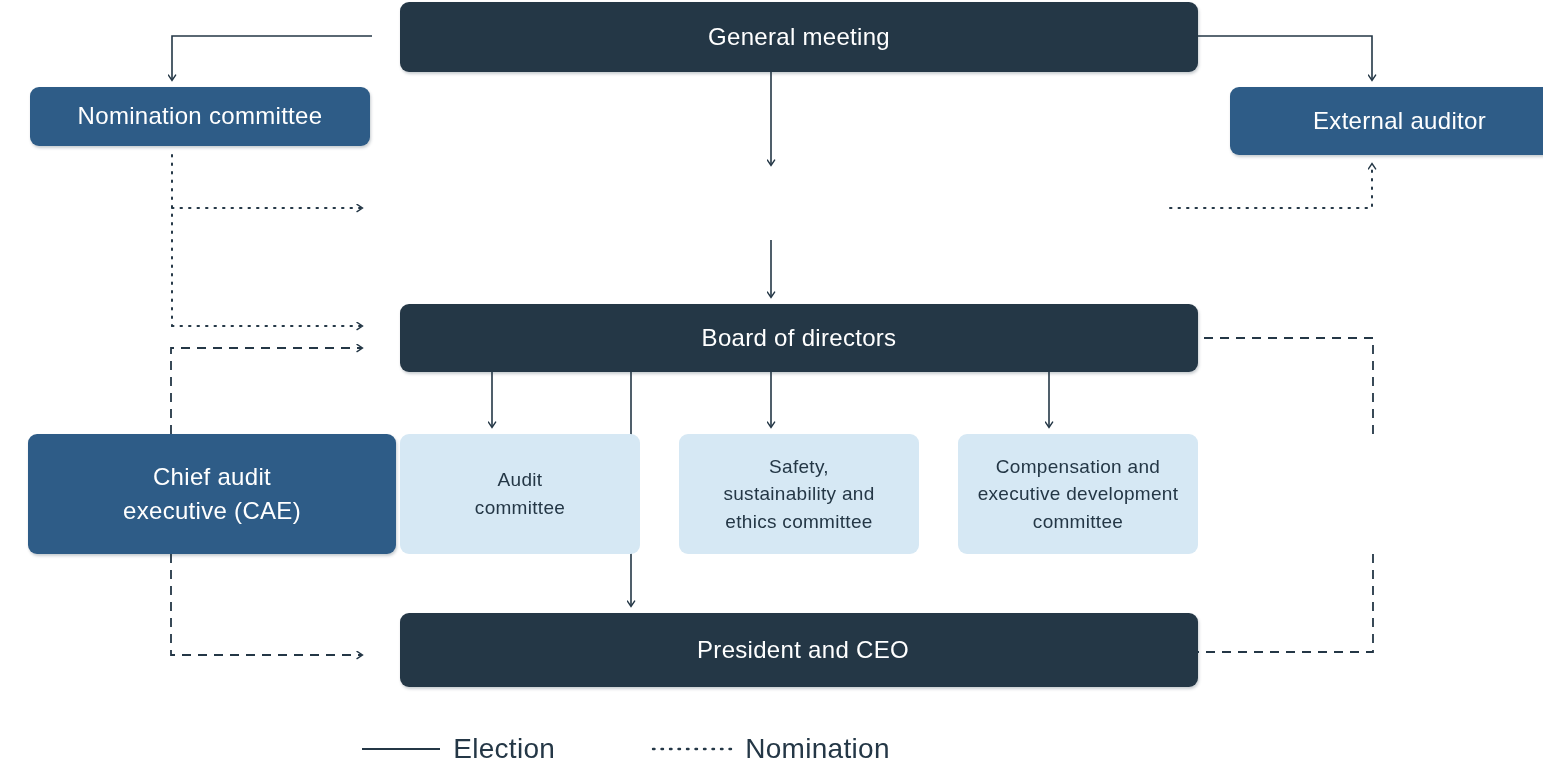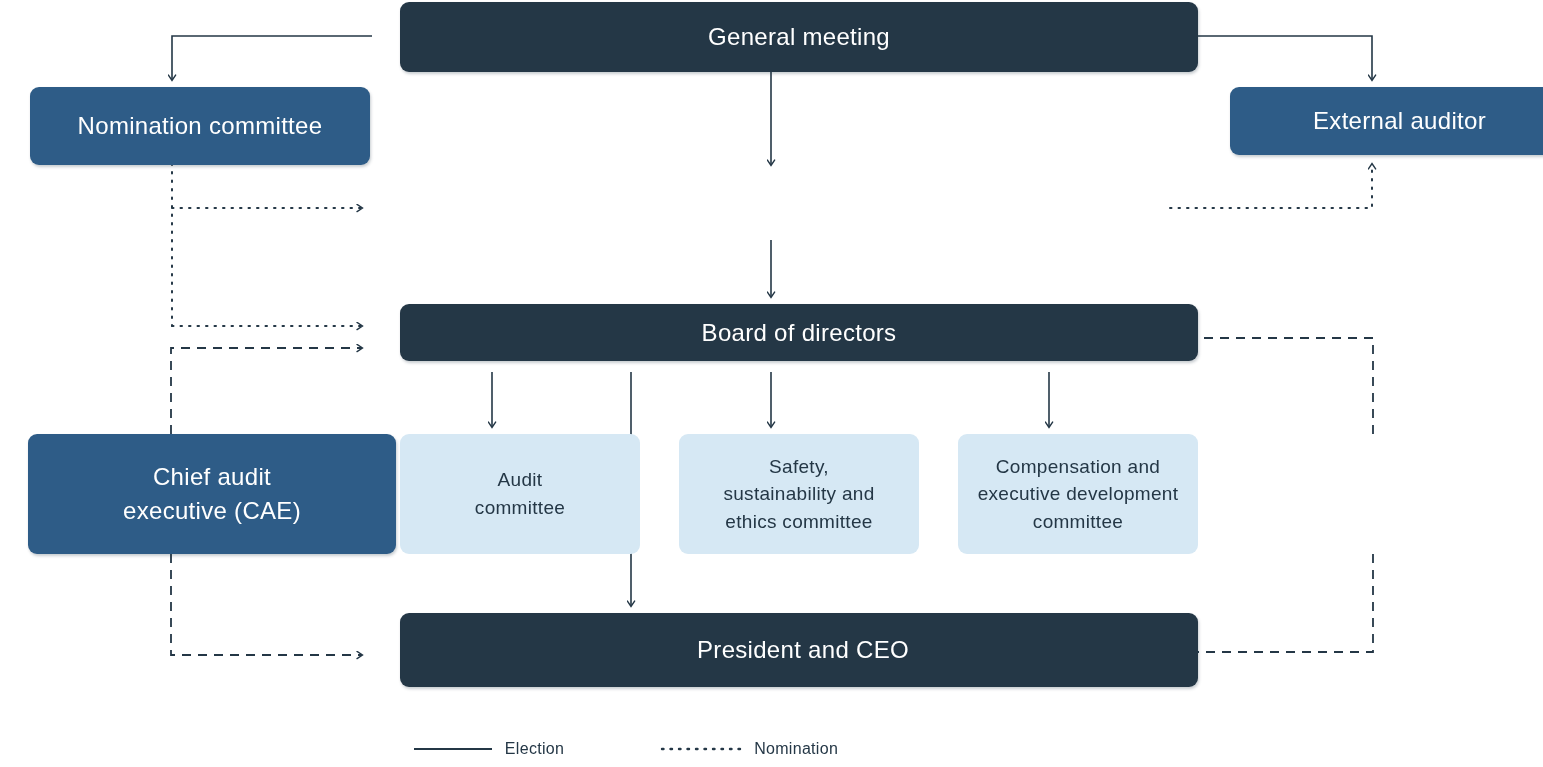--- a/index.html
+++ b/index.html
@@ -53,36 +53,36 @@
   }
   .node-light{
     background:var(--light-blue,#d6e8f4);
     color:var(--dark-navy,#243746);
     font-size:19px;
     line-height:1.45;
   }
 
   
   .n-general      {left:372px; top:2px;   width:798px; height:70px;}
-  .n-nomination   {left:2px;   top:87px;  width:340px; height:78px;}
+  .n-nomination   {left:2px;   top:87px;  width:340px; height:59px;}
   .n-extauditor   {left:1202px;top:87px;  width:339px; height:68px;}
   .n-assembly     {left:372px; top:172px; width:798px; height:68px;}
-  .n-board        {left:372px; top:304px; width:798px; height:57px;}
+  .n-board        {left:372px; top:304px; width:798px; height:68px;}
   .n-cae          {left:0px;   top:434px; width:368px; height:120px;}
   .n-audit        {left:372px; top:434px; width:240px; height:120px;}
   .n-safety       {left:651px; top:434px; width:240px; height:120px;}
   .n-compensation {left:930px; top:434px; width:240px; height:120px;}
   .n-ceco         {left:1202px;top:434px; width:341px; height:120px;}
   .n-ceo          {left:372px; top:613px; width:798px; height:74px;padding-left:8px;}
 
   .legend{
     position:absolute;left:0;top:731px;width:1251px;height:36px;
     display:flex;align-items:center;justify-content:center;gap:96px;
     color:var(--dark-navy,#243746);
-    font-size:16px;letter-spacing:0.3px;text-align:right;
+    font-size:28px;letter-spacing:0.3px;text-align:right;
   }
   .legend-item{display:flex;align-items:center;gap:12px;}
   .legend-item svg{display:block;}
   .legend-item line{stroke:var(--line,#243746);}
   .lg-solid {stroke-width:2;}
   .lg-dotted{stroke-width:2.4;stroke-dasharray:1.5 7;stroke-linecap:round;}
   .lg-dashed{stroke-width:2;stroke-dasharray:9 7;}
 </style>
 </head>
 <body>

